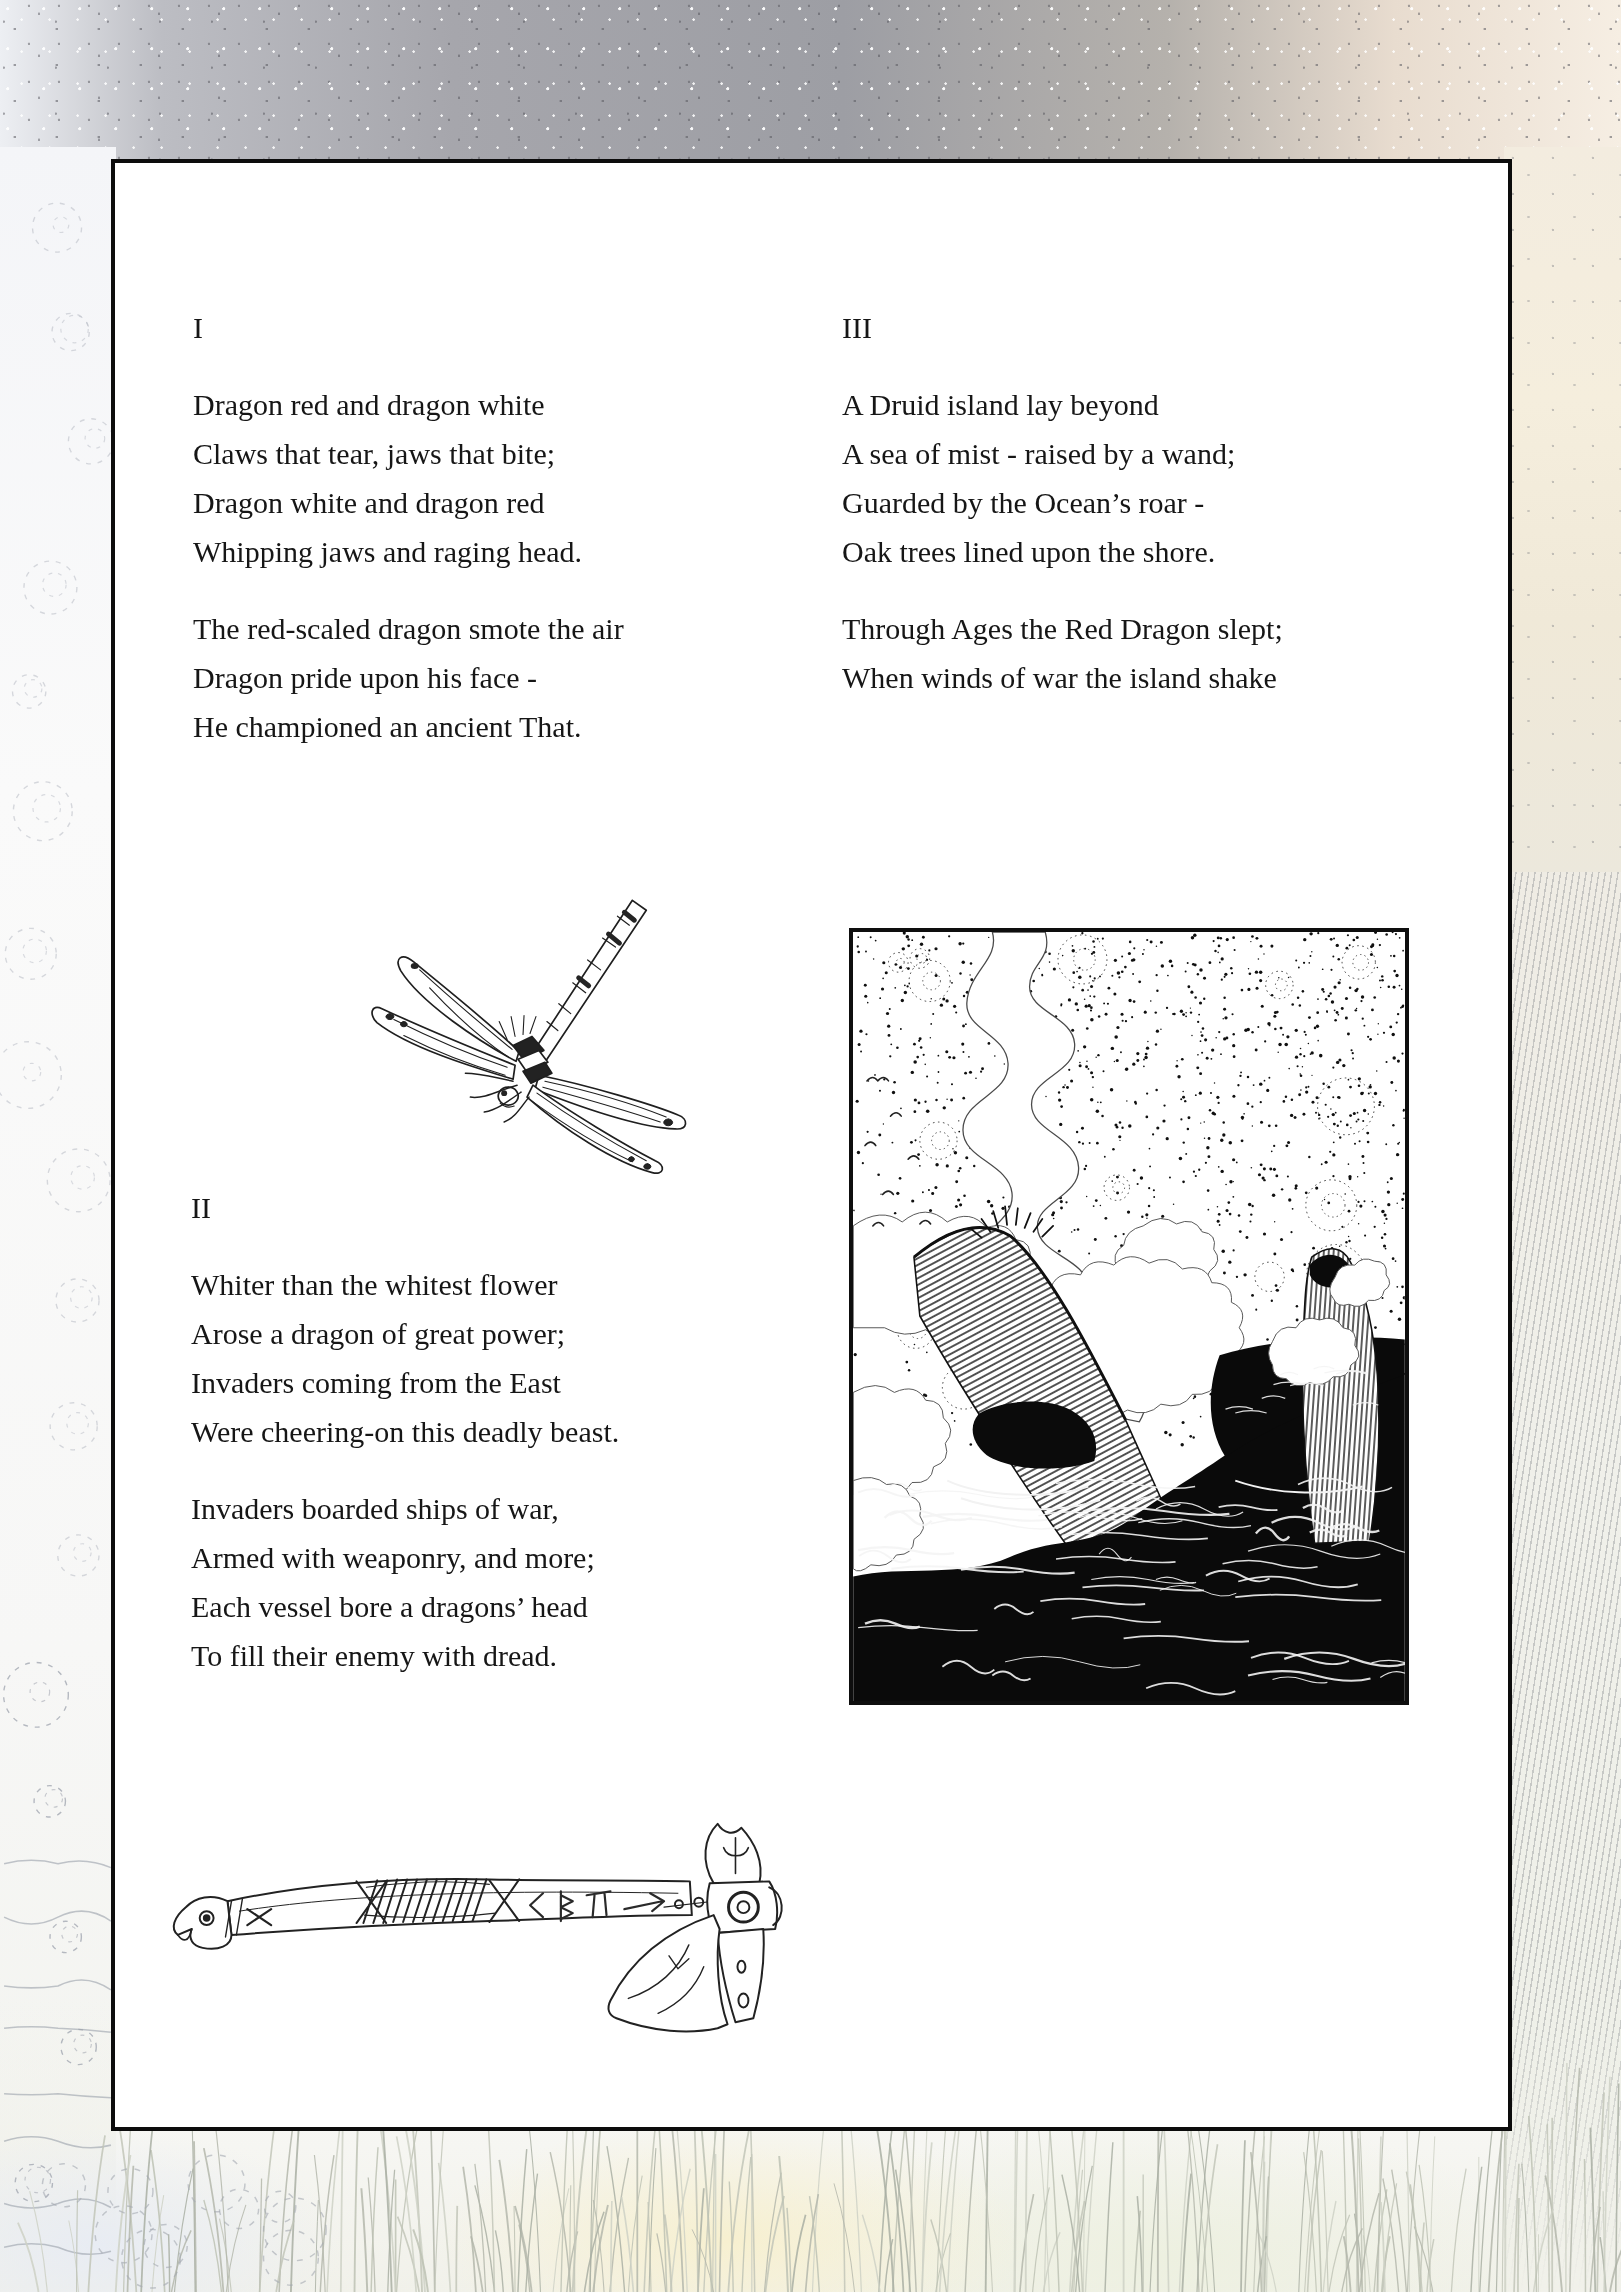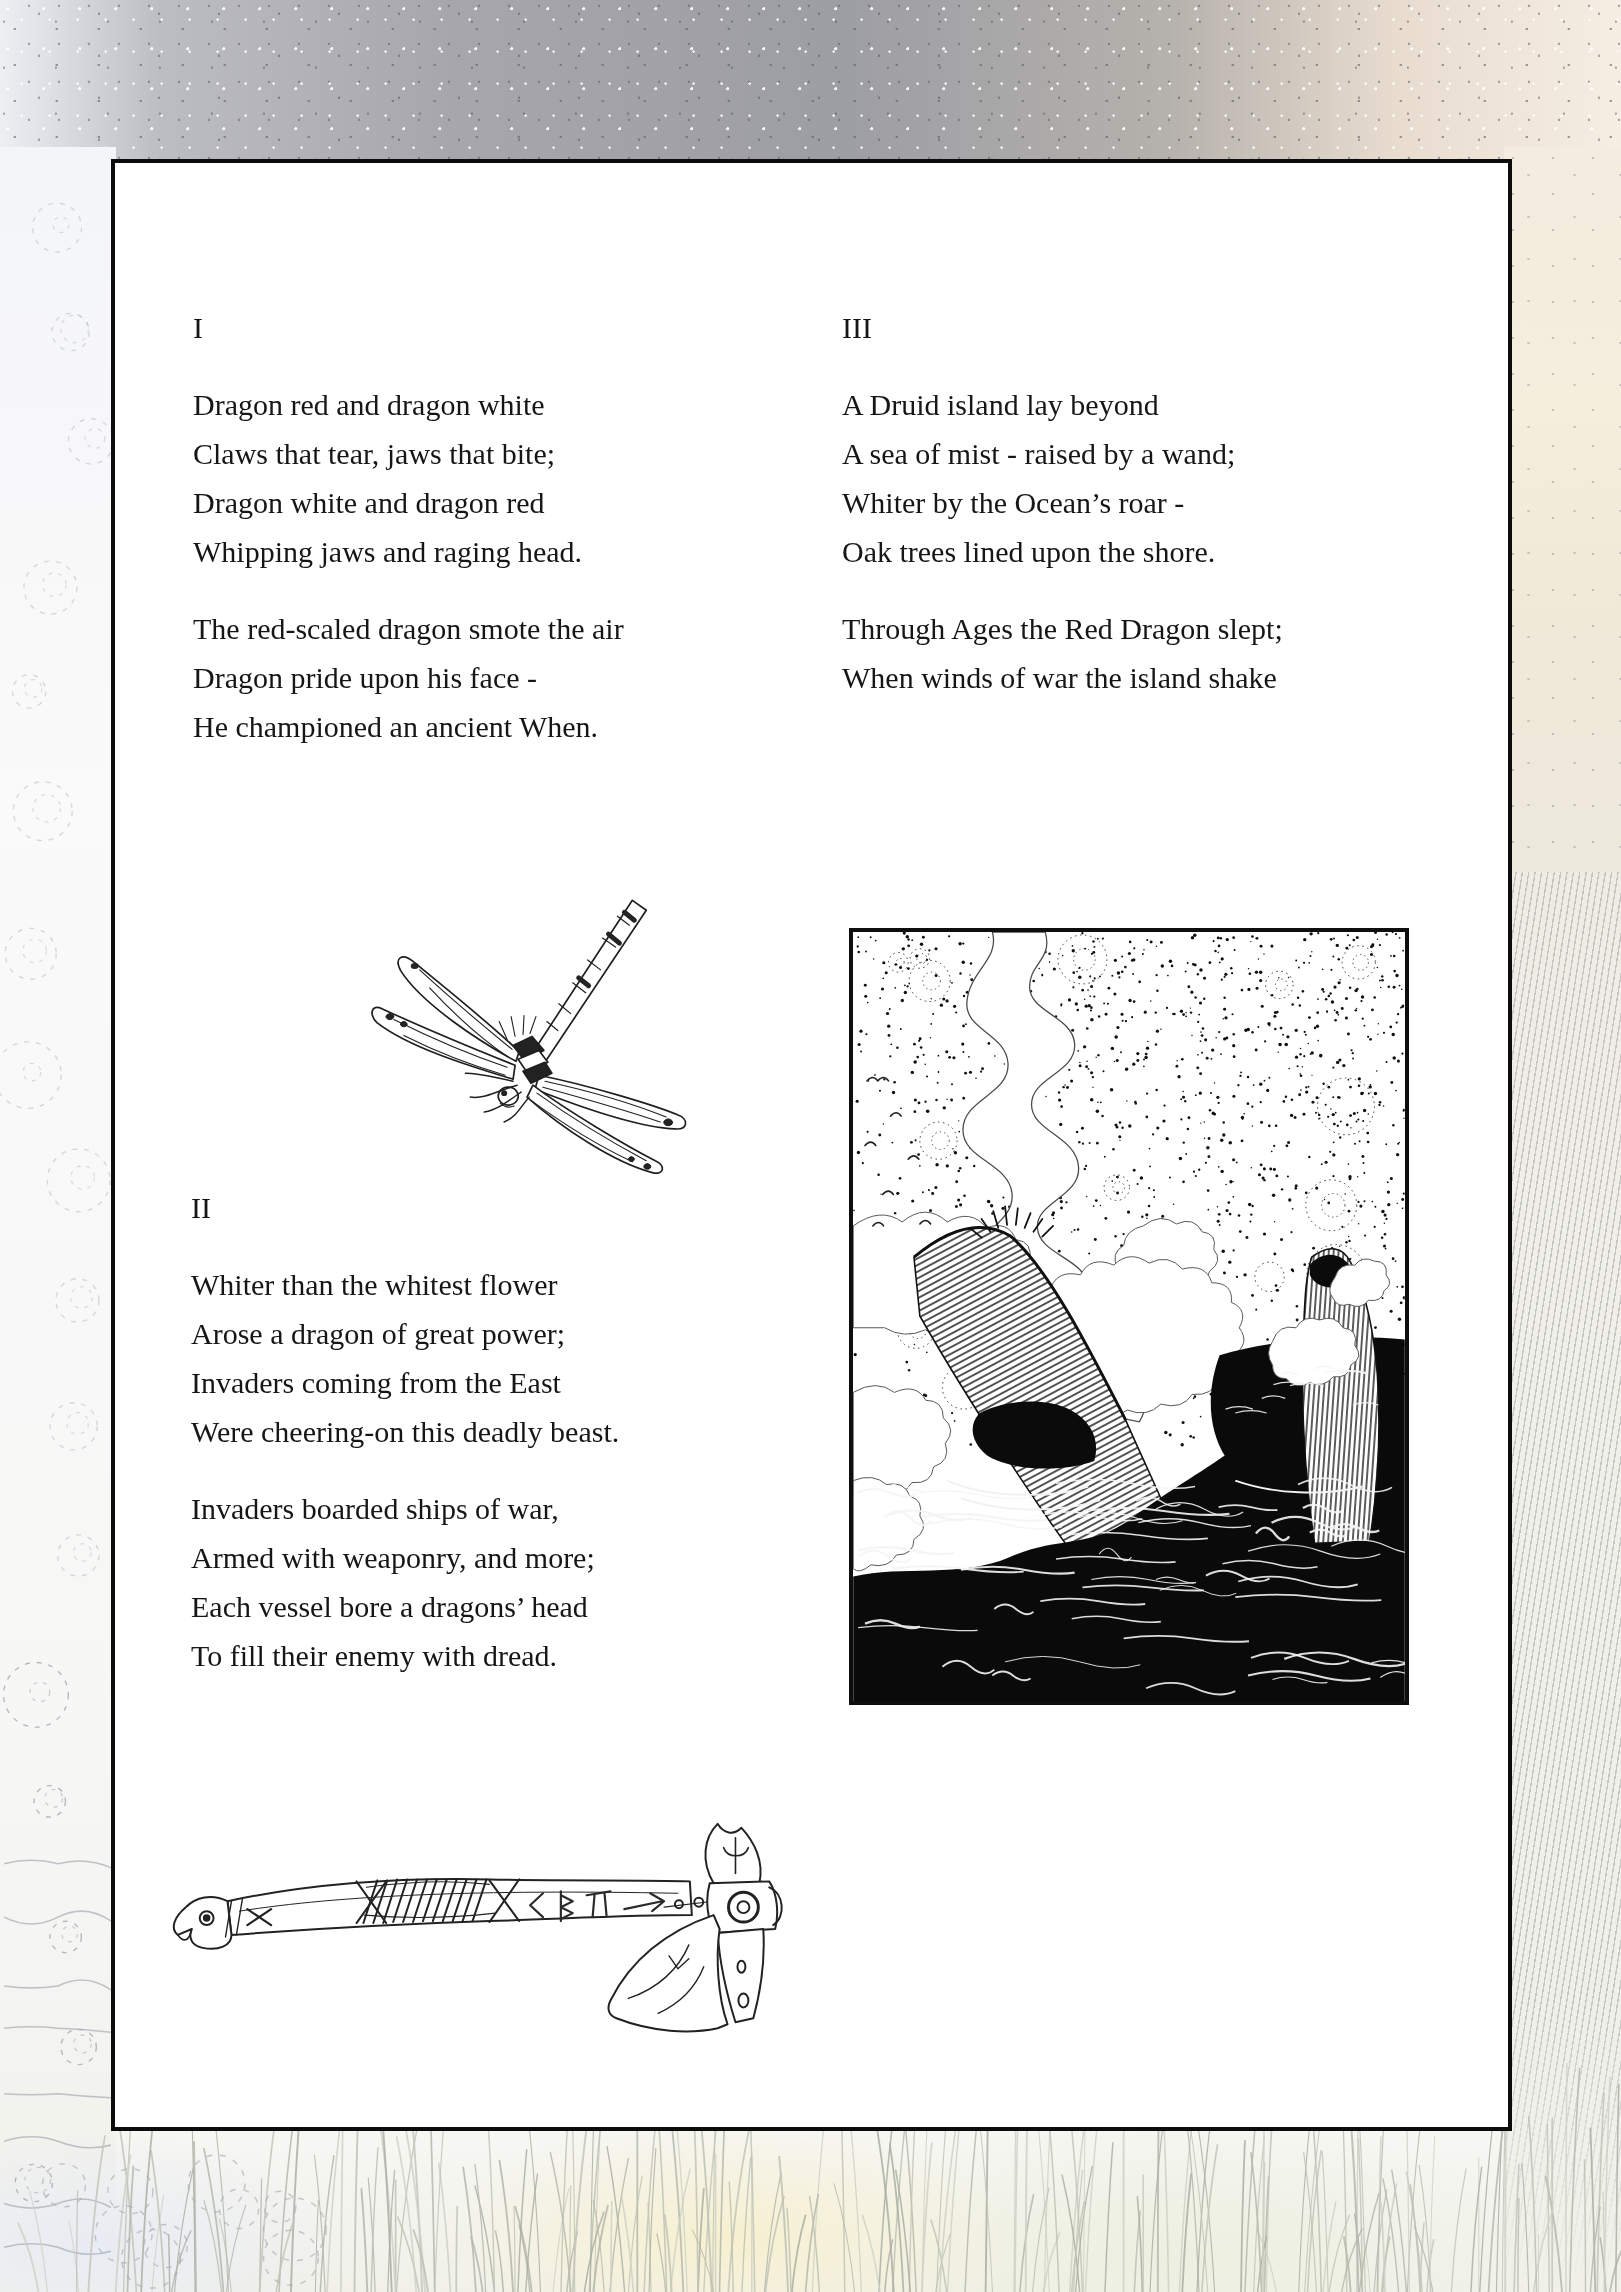--- a/index.html
+++ b/index.html
@@ -370,30 +370,30 @@
     <div class="numeral">I</div>
     <div class="stanza">
       <div class="line">Dragon red and dragon white</div>
       <div class="line">Claws that tear, jaws that bite;</div>
       <div class="line">Dragon white and dragon red</div>
       <div class="line">Whipping jaws and raging head.</div>
     </div>
     <div class="stanza">
       <div class="line">The red-scaled dragon smote the air</div>
       <div class="line">Dragon pride upon his face -</div>
-      <div class="line">He championed an ancient When.</div>
+      <div class="line">He championed an ancient That.</div>
     </div>
   </div>
 
   <div class="col" style="left:727px;top:140px">
     <div class="numeral">III</div>
     <div class="stanza">
       <div class="line">A Druid island lay beyond</div>
       <div class="line">A sea of mist - raised by a wand;</div>
-      <div class="line">Whiter by the Ocean’s roar -</div>
+      <div class="line">Guarded by the Ocean’s roar -</div>
       <div class="line">Oak trees lined upon the shore.</div>
     </div>
     <div class="stanza">
       <div class="line">Through Ages the Red Dragon slept;</div>
       <div class="line">When winds of war the island shake</div>
     </div>
   </div>
 
   <div class="col" style="left:76px;top:1020px">
     <div class="numeral">II</div>

